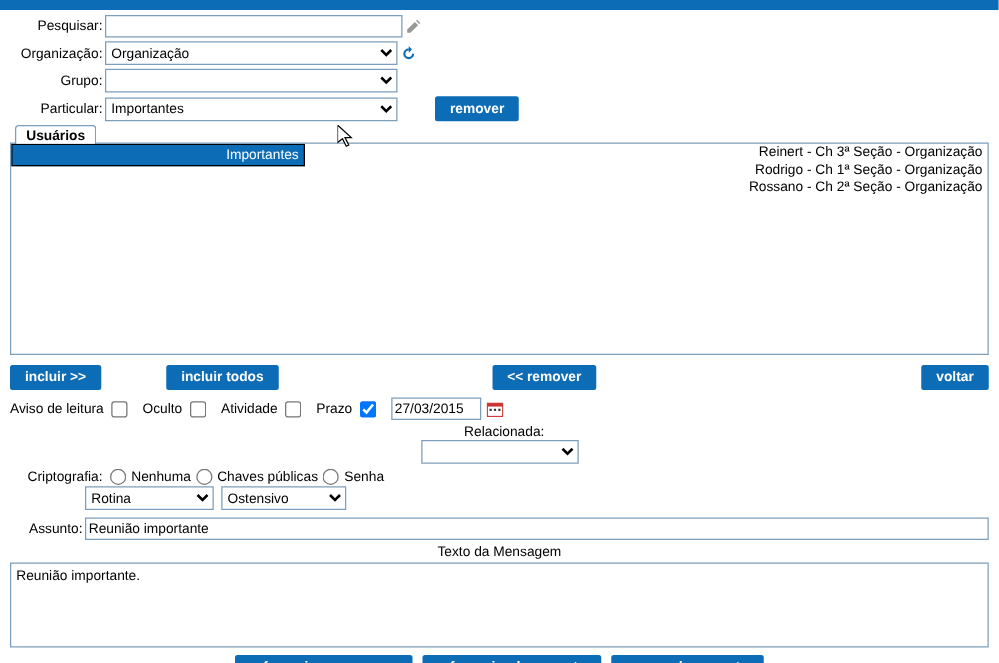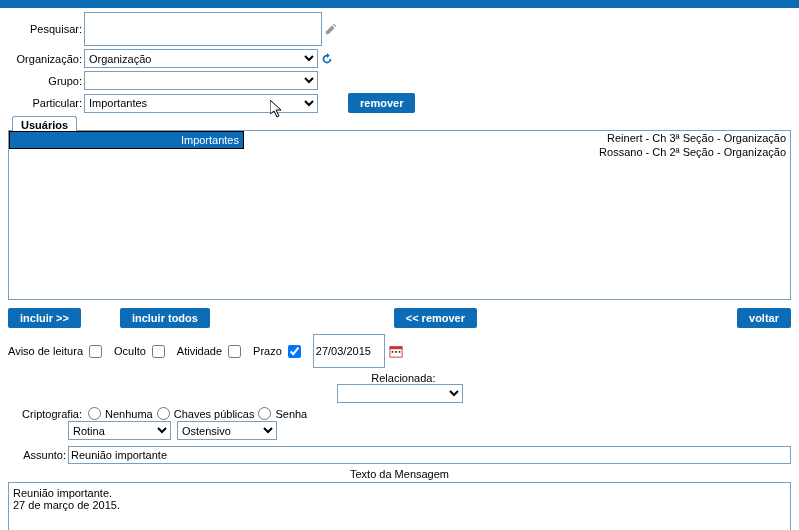--- a/index.html
+++ b/index.html
@@ -1,38 +1,38 @@
 <!DOCTYPE html>
 <html><head>
 <meta charset="utf-8">
 <style>
 * { box-sizing: border-box; margin: 0; padding: 0; }
 body { font-family: Arial, sans-serif; font-size: 11px; color: #000; background: #fff; }
 .top-bar { background: #0d6cb6; height: 8px; width: 100%; }
 .container { padding: 4px 8px; }
 .form-row { display: flex; align-items: center; margin-bottom: 3px; }
 .form-label { width: 76px; text-align: right; padding-right: 2px; color: #000; }
-.form-input { border: 1px solid #7b9ebd; padding: 1px 2px; font-size: 11px; height: 34px; }
+.form-input { border: 1px solid #7b9ebd; padding: 1px 2px; font-size: 11px; height: 18px; }
 .form-select { border: 1px solid #7b9ebd; font-size: 11px; height: 19px; background: #fff; }
 .pesquisar-input { width: 238px; }
 .org-select { width: 234px; }
 .grupo-select { width: 234px; }
 .particular-select { width: 234px; }
 .pencil-icon { width: 14px; height: 14px; margin-left: 2px; display: inline-block; color: #888; }
 .refresh-icon { width: 14px; height: 14px; margin-left: 2px; display: inline-block; color: #0d6cb6; }
 .btn { background: #0d6cb6; color: #fff; border: none; padding: 4px 12px; font-size: 11px; cursor: pointer; font-weight: bold; border-radius: 2px; }
 .grupos-btn { margin-left: 30px; }
 .columns { display: flex; gap: 12px; margin-top: 4px; text-align: right; }
 .col { flex: 1; position: relative; }
 .tab-header { position: absolute; top: -1px; left: 4px; background: #fff; border: 1px solid #7b9ebd; border-bottom: 1px solid #fff; padding: 2px 8px; font-weight: bold; font-size: 11px; z-index: 2; border-radius: 3px 3px 0 0; }
 .list-box { border: 1px solid #7b9ebd; height: 170px; margin-top: 13px; background: #fff; overflow-y: scroll; position: relative; }
 .list-item { padding: 1px 4px; cursor: pointer; white-space: nowrap; }
 .dropdown-overlay { position: absolute; top: 0; left: 0; background: #0d6cb6; color: #fff; padding: 2px 4px; width: 235px; z-index: 5; font-size: 11px; cursor: pointer; border: 1px solid #000; }
 .actions-row { display: flex; justify-content: space-between; margin-top: 8px; }
-.actions-left { display: flex; gap: 39px; }
+.actions-left { display: flex; gap: 52px; }
 .opts-row { display: flex; align-items: center; gap: 4px; margin-top: 6px; flex-wrap: wrap; }
 .chk { margin-left: 2px; margin-right: 8px; }
 .rel-row { display: flex; align-items: center; margin-top: 4px; flex-direction: column; }
 .rel-select { width: 126px; }
 .crypto-row { display: flex; align-items: center; margin-top: 4px; gap: 2px; }
 .radio { margin-left: 2px; margin-right: 2px; }
 .headers-row { display: flex; margin-top: 2px; }
 .prec-header { width: 103px; margin-left: 60px; }
 .class-header { width: 100px; margin-left: 6px; }
 .selects-row { display: flex; margin-top: 1px; }
@@ -92,20 +92,21 @@
     </select>
     <button class="btn grupos-btn">remover</button>
   </div>
 
   <div class="columns">
     <div class="col">
       <div class="tab-header">Usuários</div>
       <div class="list-box">
         <div class="dropdown-overlay">Importantes</div>
         <div class="list-item">Reinert - Ch 3ª Seção - Organização</div>
+        <div class="list-item">Rodrigo - Ch 1ª Seção - Organização</div>
         <div class="list-item">Rossano - Ch 2ª Seção - Organização</div>
       </div>
     </div>
   </div>
 
   <div class="actions-row">
     <div class="actions-left">
       <button class="btn">incluir &gt;&gt;</button>
       <button class="btn">incluir todos</button>
     </div>
@@ -163,21 +164,20 @@
   </div>
 
   <div class="assunto-row">
     <span class="form-label" style="width:60px">Assunto:</span>
     <input class="assunto-input" value="Reunião importante" style="">
   </div>
 
   <div class="msg-title">Texto da Mensagem</div>
   <div class="msg-box">
     <div>Reunião importante.</div>
-    <div>27 de março de 2015.</div>
   </div>
 
   <div class="bottom-actions">
     <button class="btn">referenciar mensagem</button>
     <button class="btn">referenciar documento</button>
     <button class="btn">anexar documento</button>
   </div>
 
 </div>
 

